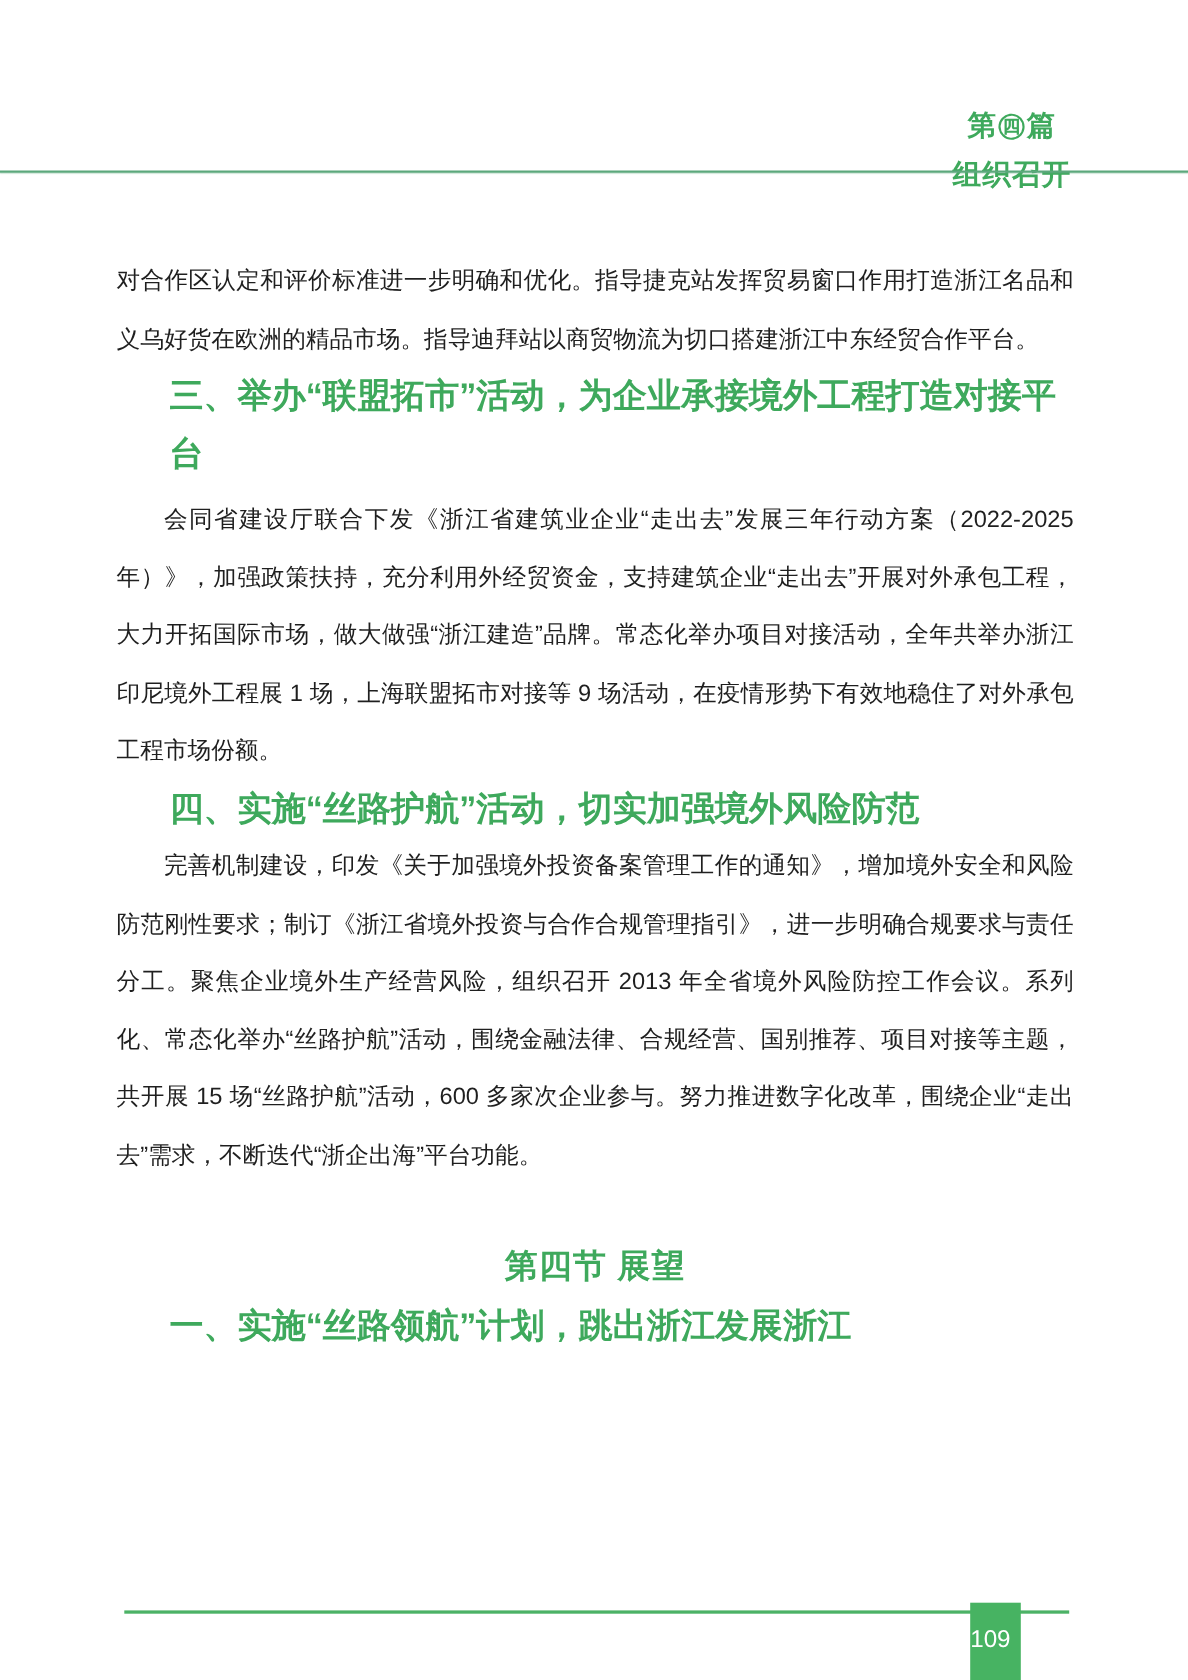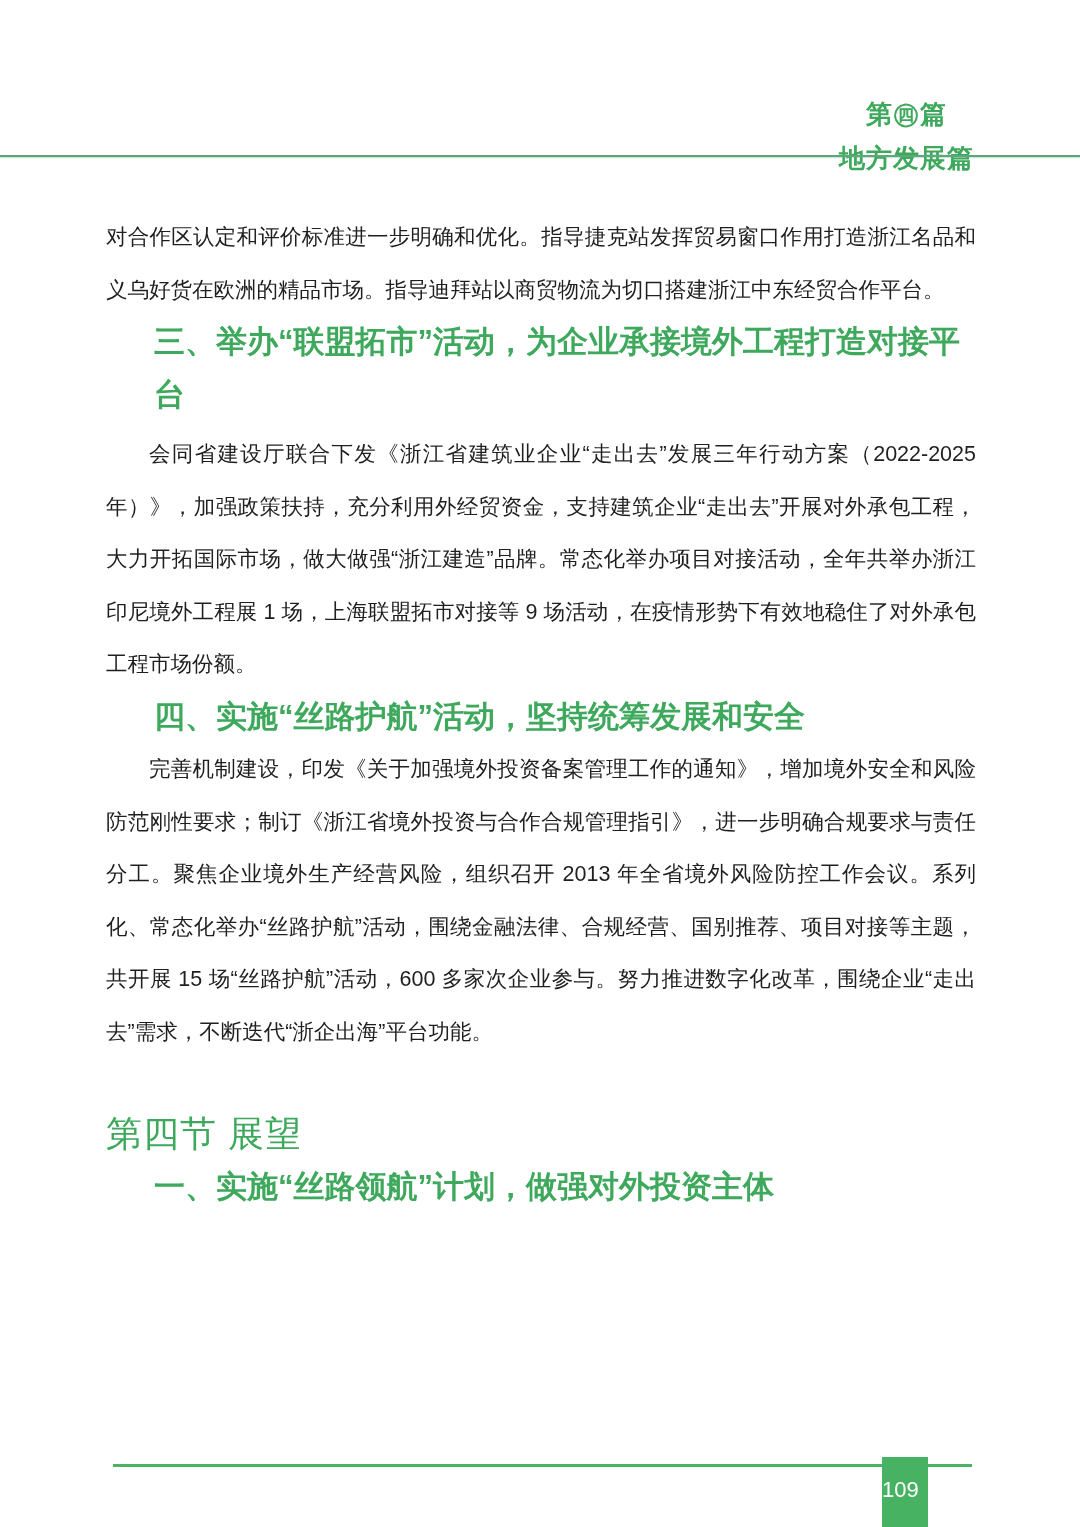--- a/index.html
+++ b/index.html
@@ -38,44 +38,45 @@
     left:0;
     width:1080px;
     height:2px;
     background:var(--rule-top);
     box-shadow:0 1px 1px rgba(92,168,124,0.35);
   }
   
   .content{
     position:absolute;
     left:106px;
-    top:187px;
+    top:205px;
     width:870px;
   }
   p.body{
     margin:0;
     font-size:21.5px;
     line-height:52.5px;
     text-align:justify;
     color:var(--body-text);
   }
   p.body.indent{text-indent:2em;}
   h2.sub{
     margin:0;
     padding-left:48px;
     font-size:31px;
     line-height:52.5px;
     font-weight:bold;
     color:var(--accent-green);
   }
   h1.section-title{
     margin:50px 0 0 0;
-    font-size:36px;
+    font-size:30px;
     line-height:52.5px;
-    font-weight:normal;
+    font-weight:bold;
+    text-align:center;
     color:var(--accent-green);
     letter-spacing:1px;
   }
   p.after-title{margin-top:42px;}
   
   .bottom-rule{
     position:absolute;
     top:1440px;
     left:113px;
     width:859px;
@@ -95,40 +96,40 @@
     padding-top:20px;
   }
 </style>
 </head>
 <body>
 
 <div class="page">
 
   <div class="header">
     <div>第㊃篇</div>
-    <div>地方发展篇</div>
+    <div>组织召开</div>
   </div>
 
   <div class="top-rule"></div>
 
   <div class="content">
     <p class="body">对合作区认定和评价标准进一步明确和优化。指导捷克站发挥贸易窗口作用打造浙江名品和义乌好货在欧洲的精品市场。指导迪拜站以商贸物流为切口搭建浙江中东经贸合作平台。</p>
 
     <h2 class="sub">三、举办“联盟拓市”活动，为企业承接境外工程打造对接平台</h2>
 
     <p class="body indent" style="margin-top:7px;">会同省建设厅联合下发《浙江省建筑业企业“走出去”发展三年行动方案（2022-2025 年）》，加强政策扶持，充分利用外经贸资金，支持建筑企业“走出去”开展对外承包工程，大力开拓国际市场，做大做强“浙江建造”品牌。常态化举办项目对接活动，全年共举办浙江印尼境外工程展 1 场，上海联盟拓市对接等 9 场活动，在疫情形势下有效地稳住了对外承包工程市场份额。</p>
 
-    <h2 class="sub">四、实施“丝路护航”活动，坚持统筹发展和安全</h2>
+    <h2 class="sub">四、实施“丝路护航”活动，切实加强境外风险防范</h2>
 
     <p class="body indent">完善机制建设，印发《关于加强境外投资备案管理工作的通知》，增加境外安全和风险防范刚性要求；制订《浙江省境外投资与合作合规管理指引》，进一步明确合规要求与责任分工。聚焦企业境外生产经营风险，组织召开 2013 年全省境外风险防控工作会议。系列化、常态化举办“丝路护航”活动，围绕金融法律、合规经营、国别推荐、项目对接等主题，共开展 15 场“丝路护航”活动，600 多家次企业参与。努力推进数字化改革，围绕企业“走出去”需求，不断迭代“浙企出海”平台功能。</p>
 
     <h1 class="section-title">第四节 展望</h1>
 
 
-    <h2 class="sub">一、实施“丝路领航”计划，做强对外投资主体</h2>
+    <h2 class="sub">一、实施“丝路领航”计划，跳出浙江发展浙江</h2>
 
   </div>
 
   <div class="bottom-rule"></div>
 
   <div class="page-badge">
     <span>109</span>
   </div>
 
 </div>

